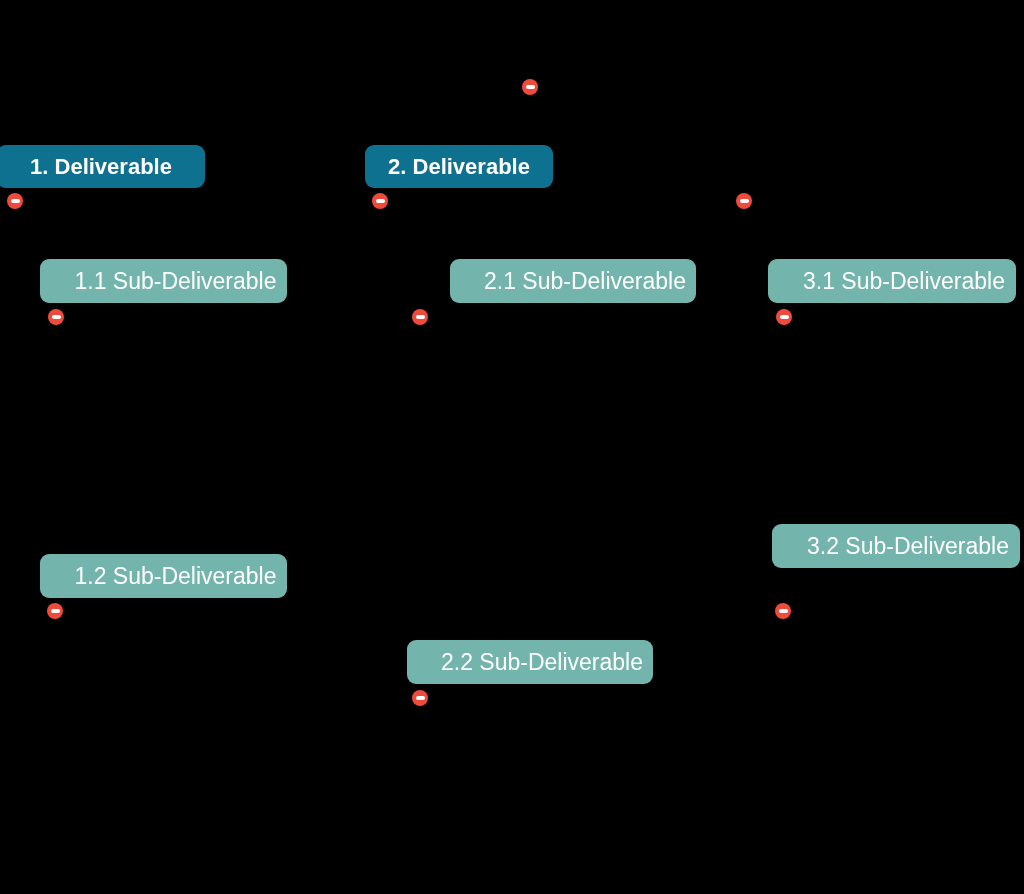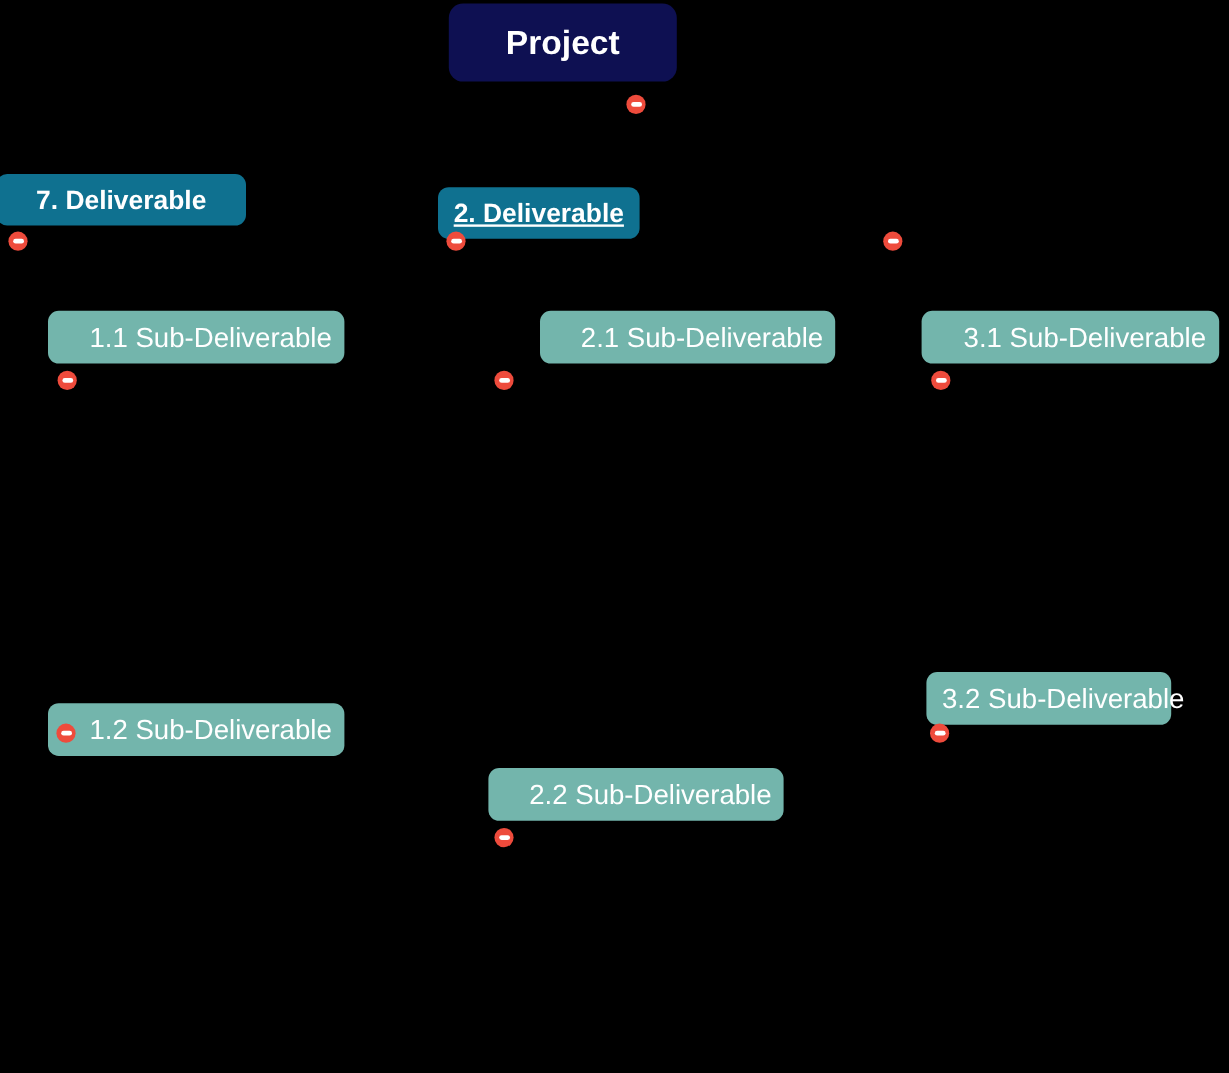--- a/index.html
+++ b/index.html
@@ -67,55 +67,52 @@
   }
   .collapse .bar {
     width: 9px; height: 3.5px;
     border-radius: 2px;
     background: var(--minus);
   }
 
   
   #node-project { left: 374px; top: 3px;   width: 190px; height: 65px; }
   #node-d1      { left: -3px;  top: 145px; width: 208px; }
-  #node-d2      { left: 365px; top: 156px; width: 168px; text-decoration: underline; }
+  #node-d2      { left: 365px; top: 145px; width: 188px; }
   #node-d3      { left: 733px; top: 145px; width: 205px; }
   #node-s11     { left: 40px;  top: 259px; width: 247px; }
   #node-s21     { left: 407px; top: 259px; width: 246px; margin-left: 43px; }
   #node-s31     { left: 768px; top: 259px; width: 248px; }
-  #node-s12     { left: 40px;  top: 586px; width: 247px; }
+  #node-s12     { left: 40px;  top: 554px; width: 247px; }
   #node-s22     { left: 407px; top: 640px; width: 246px; }
-  #node-s32     { left: 772px; top: 560px; width: 204px; }
+  #node-s32     { left: 772px; top: 524px; width: 248px; }
 
   
   #minus-project { left: 522px; top: 79px;  }
   #minus-d1      { left: 7px;   top: 193px; }
   #minus-d2      { left: 372px; top: 193px; }
   #minus-d3      { left: 736px; top: 193px; }
   #minus-s11     { left: 48px;  top: 309px; }
   #minus-s21     { left: 412px; top: 309px; }
   #minus-s31     { left: 776px; top: 309px; }
   #minus-s12     { left: 47px;  top: 603px; }
   #minus-s22     { left: 412px; top: 690px; }
   #minus-s32     { left: 775px; top: 603px; }
 </style>
 </head>
 <body>
 
 <div class="canvas">
 
-  <div class="node node-root" id="node-project">
-    <span>Project</span>
-  </div>
   <div class="collapse" id="minus-project">
     <span class="bar"></span>
   </div>
 
   <div class="node node-deliv" id="node-d1">
-    <span>7. Deliverable</span>
+    <span>1. Deliverable</span>
   </div>
   <div class="collapse" id="minus-d1">
     <span class="bar"></span>
   </div>
 
   <div class="node node-deliv" id="node-d2">
     <span>2. Deliverable</span>
   </div>
   <div class="collapse" id="minus-d2">
     <span class="bar"></span>

